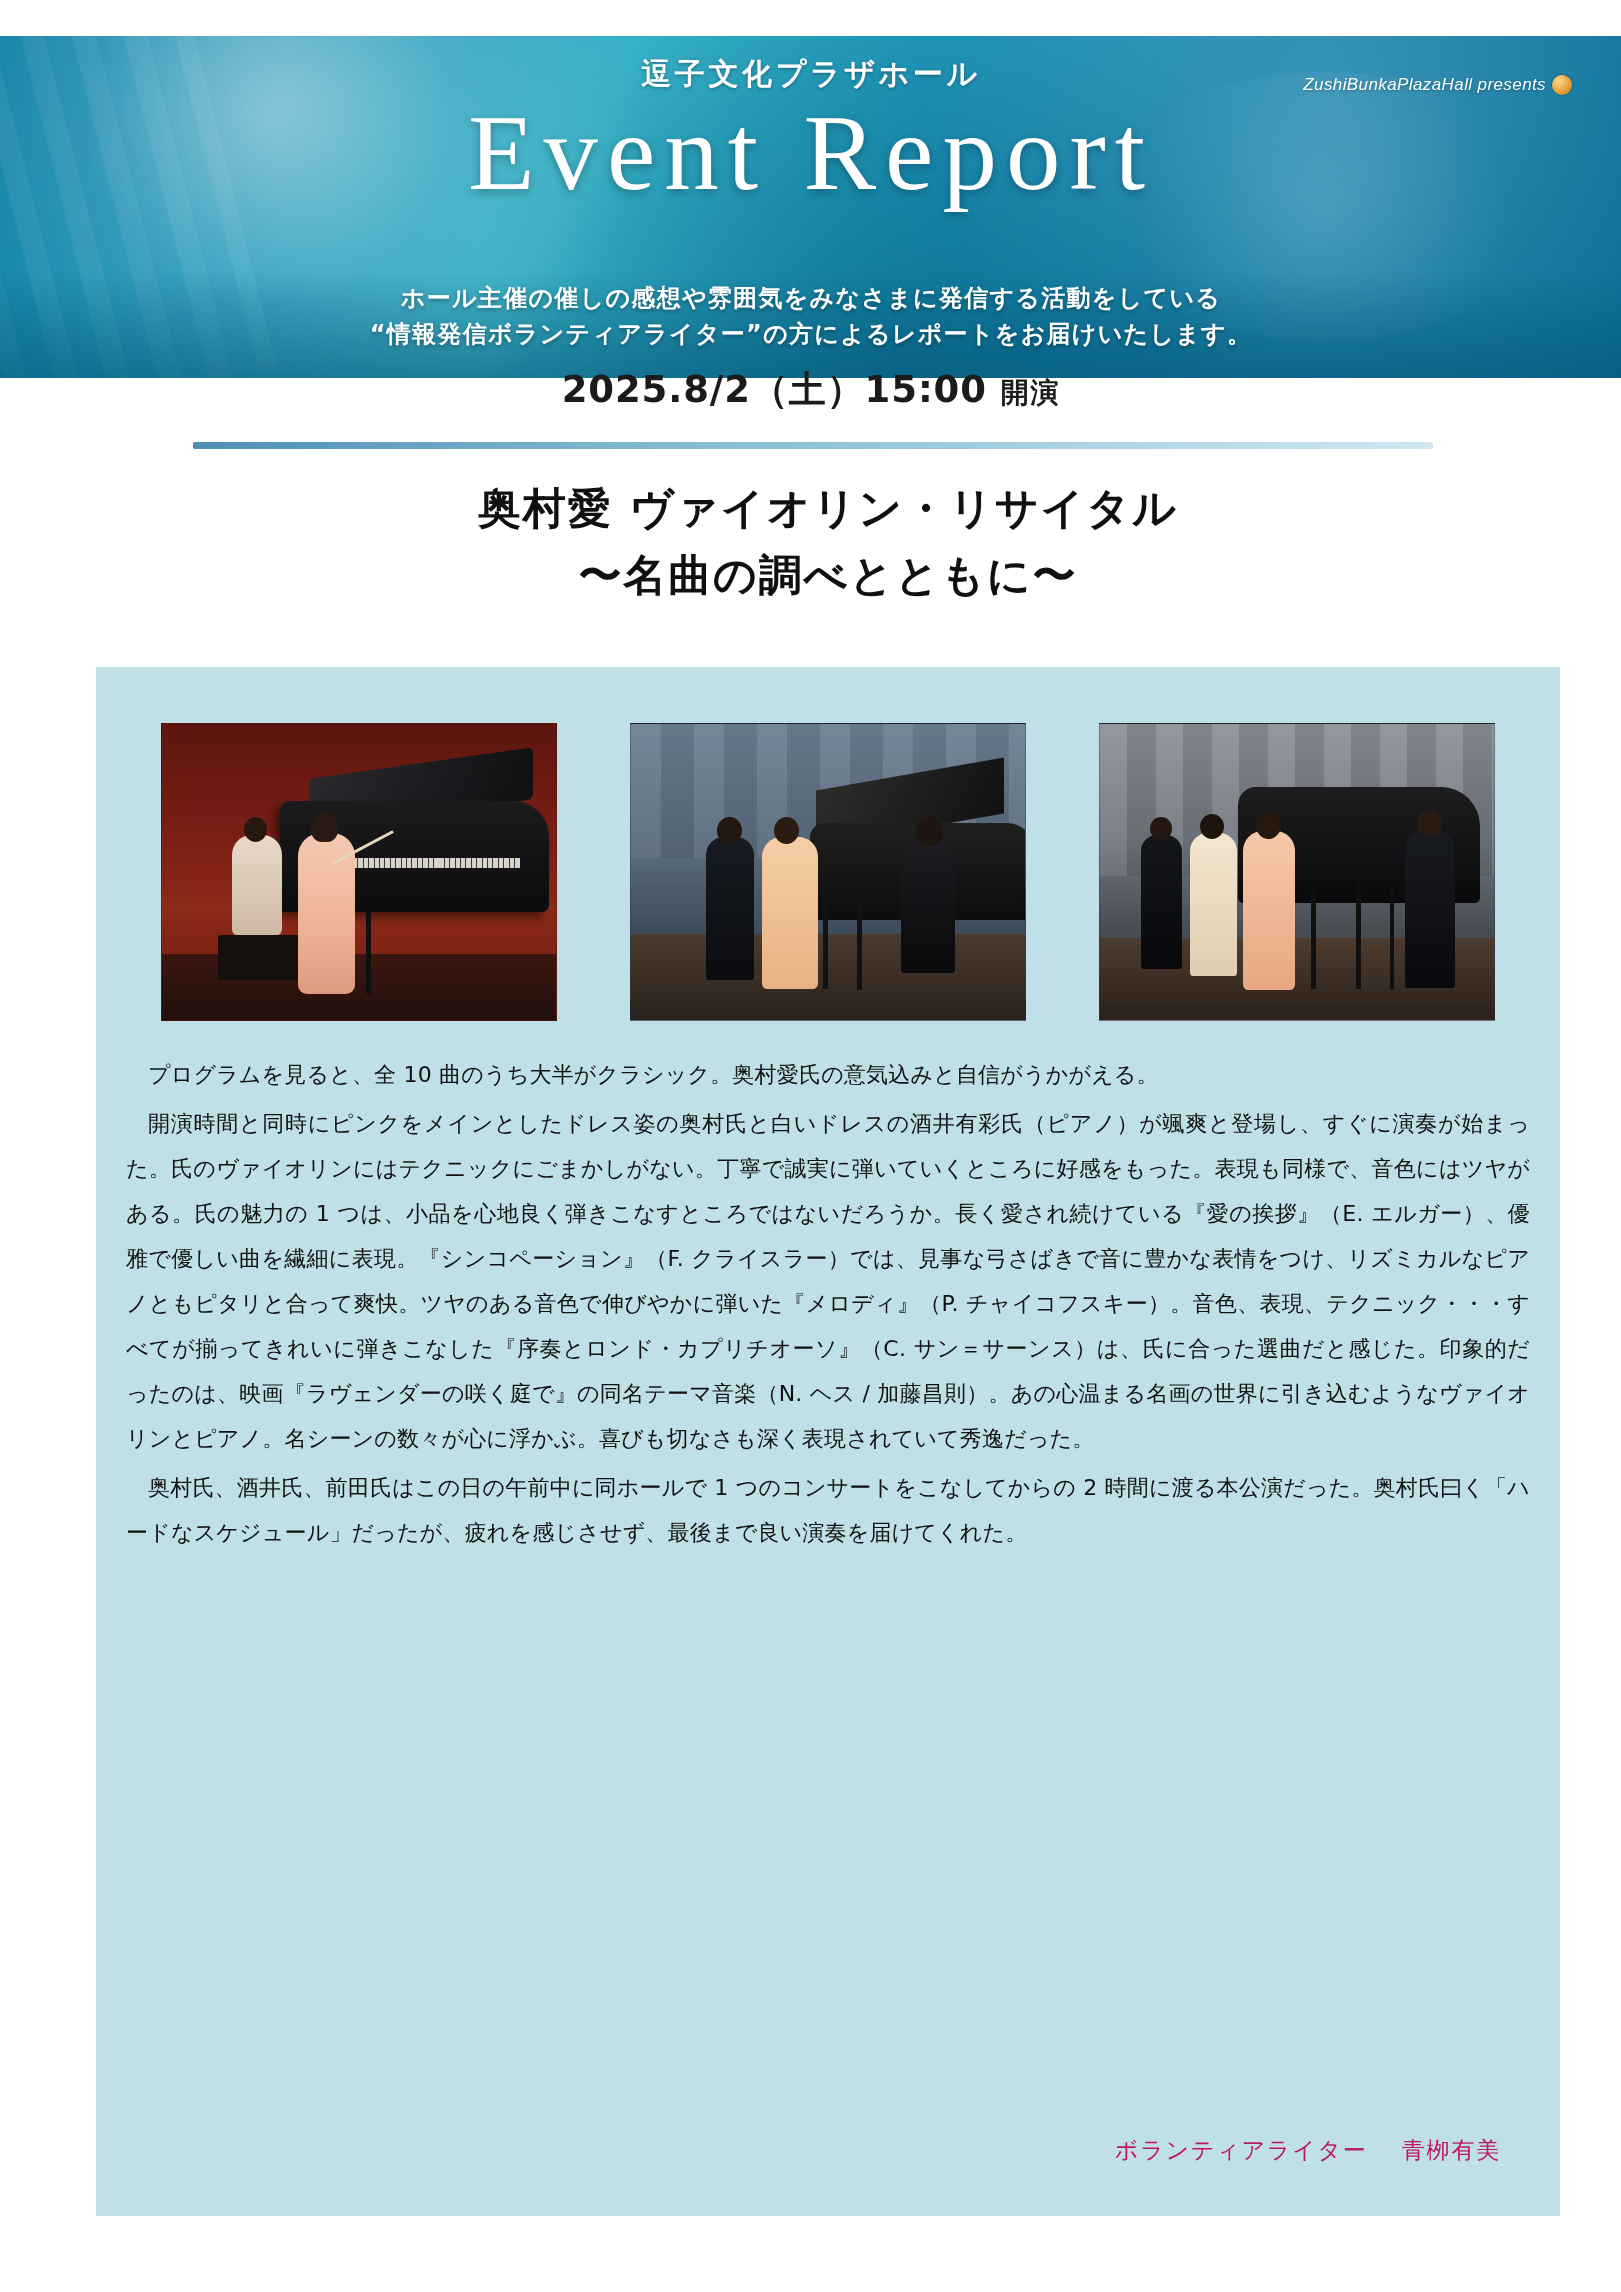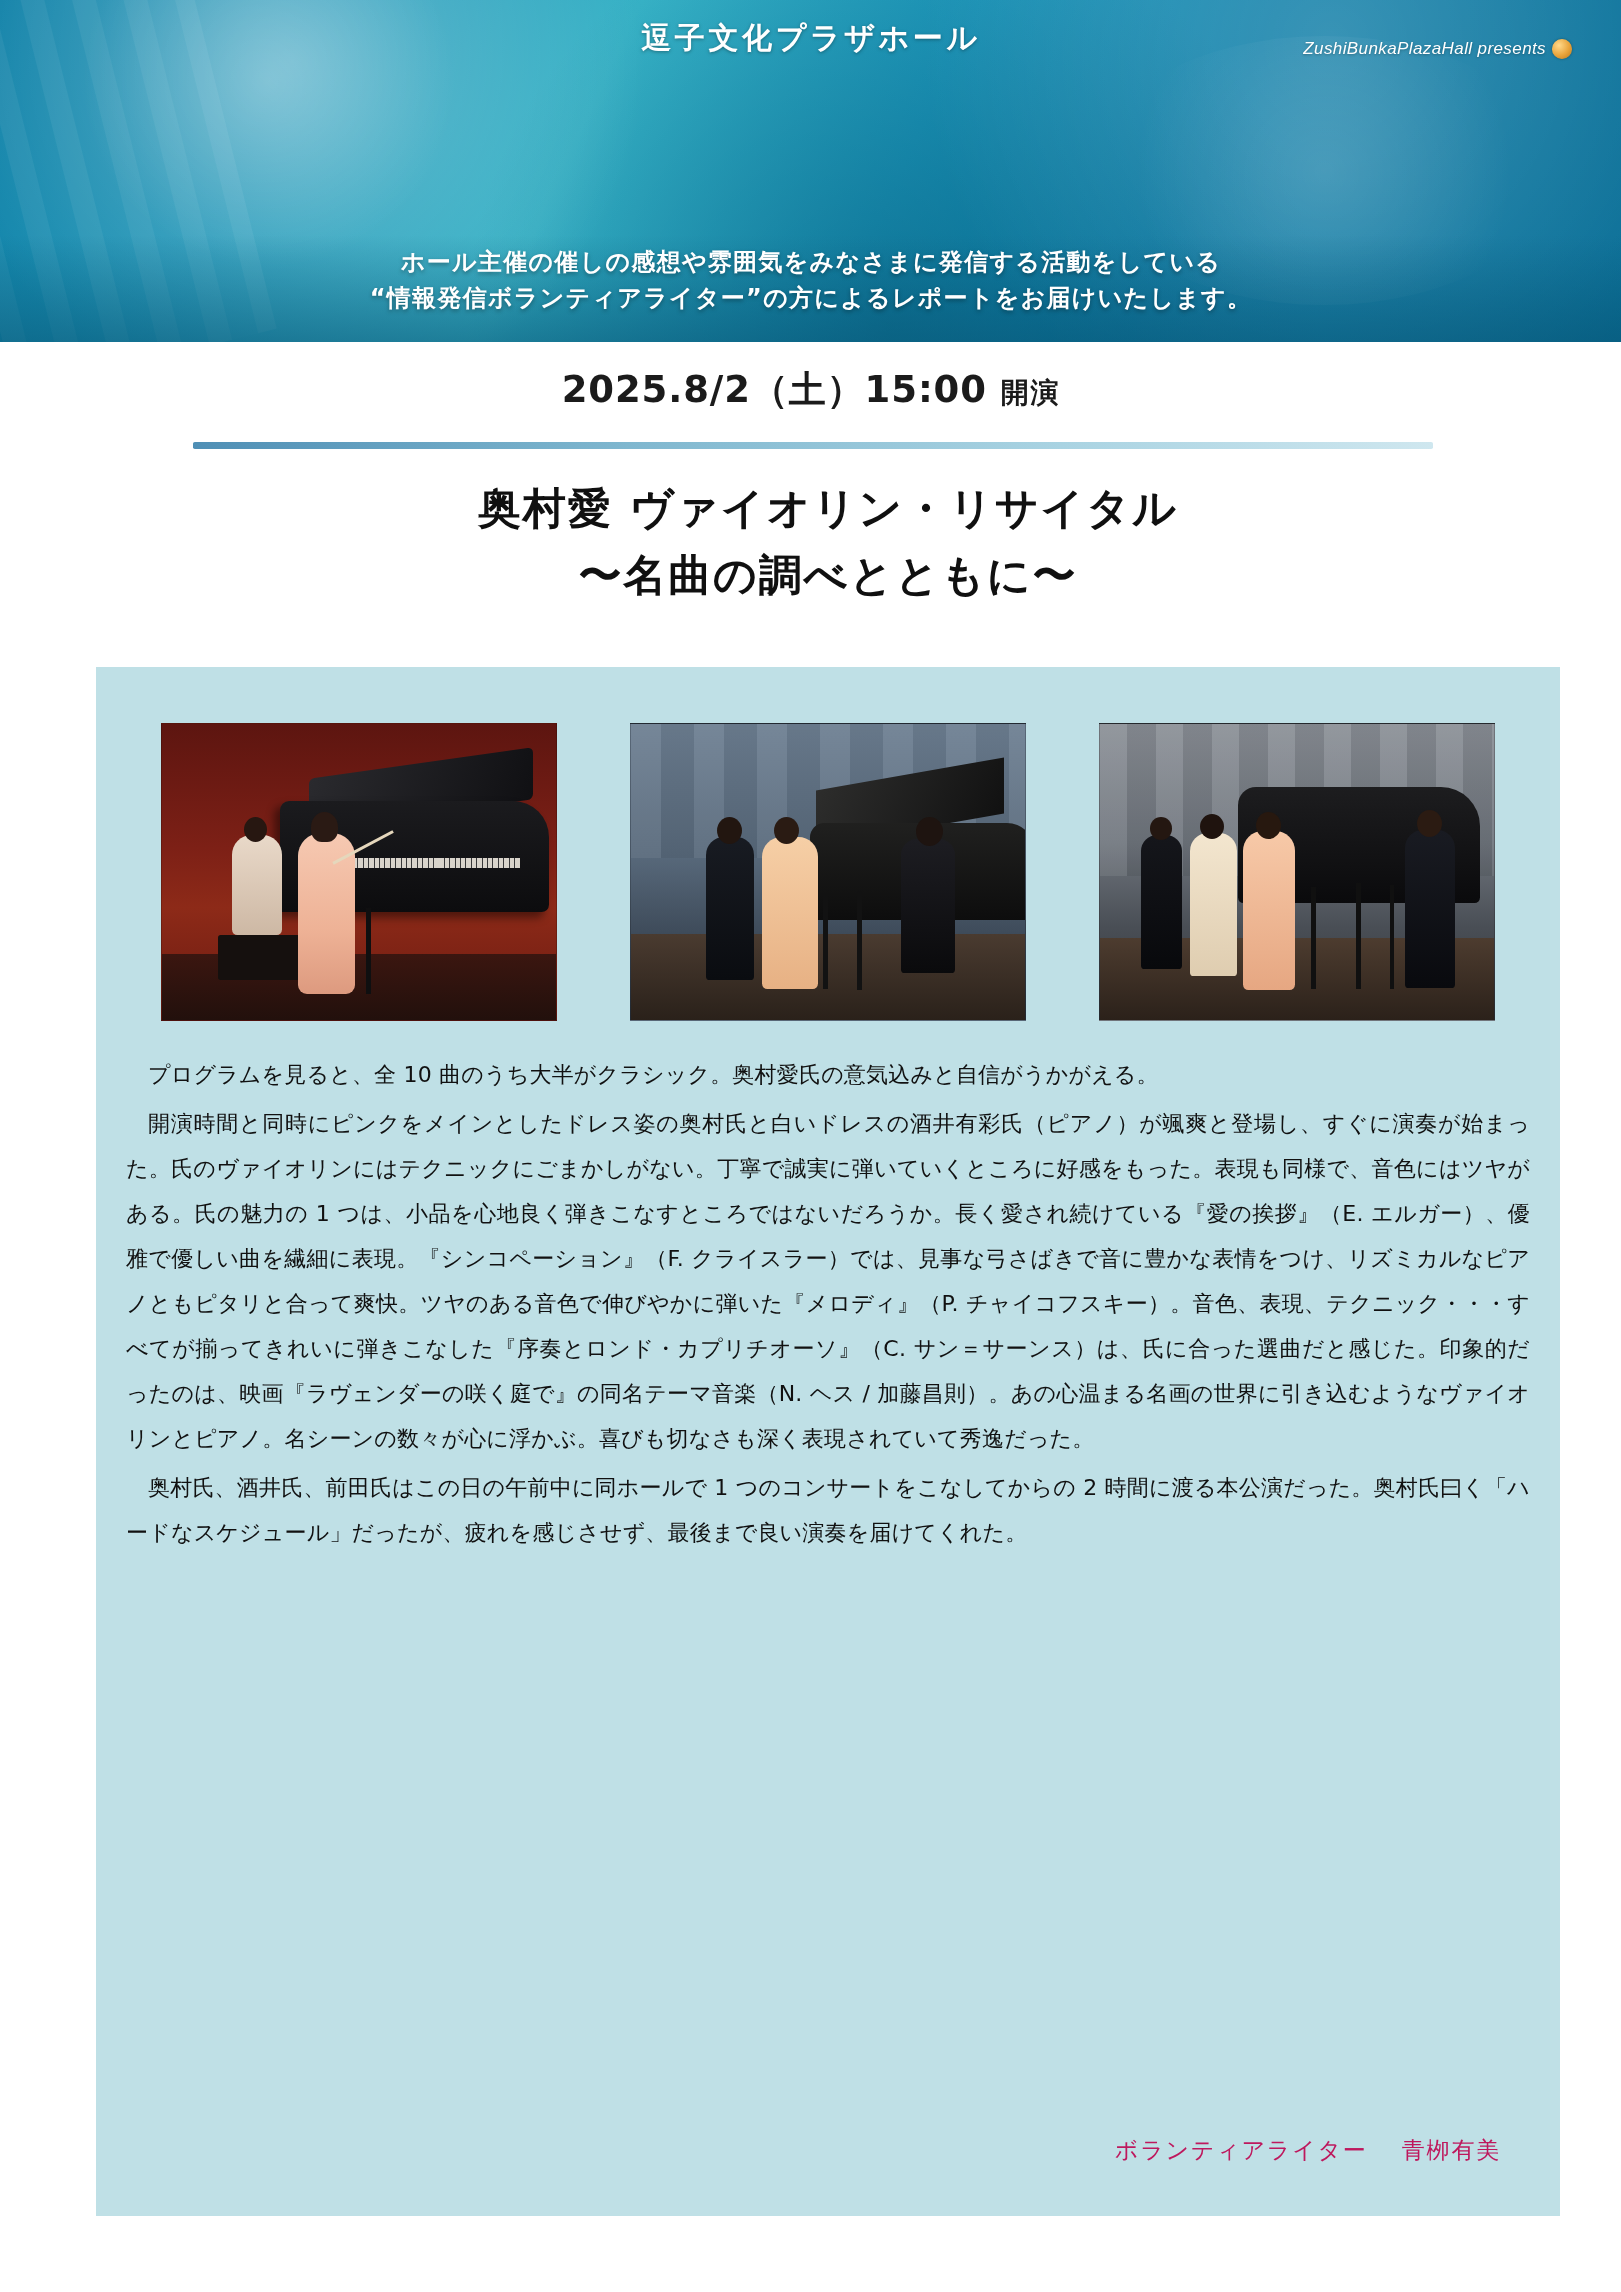--- a/index.html
+++ b/index.html
@@ -20,20 +20,21 @@
   .banner {
     position: relative;
     width: 1622px;
     height: 342px;
     background:
       radial-gradient(circle at 18% 18%, rgba(255,255,255,0.30) 0%, rgba(255,255,255,0.0) 26%),
       radial-gradient(circle at 82% 12%, rgba(255,255,255,0.18) 0%, rgba(255,255,255,0.0) 30%),
       radial-gradient(circle at 55% 95%, rgba(0,80,110,0.45) 0%, rgba(0,80,110,0.0) 45%),
       linear-gradient(115deg, #0c7fa6 0%, #1a93b5 18%, #37b2c6 36%, #1d97bb 55%, #0d7ea8 72%, #0a6e96 100%);
     overflow: hidden;
+    margin-top: 36px;
   }
   .banner .film-strip {
     position: absolute;
     left: -36px; top: -27px;
     width: 269px; height: 394px;
     background:
       repeating-linear-gradient(90deg, rgba(255,255,255,0.10) 0px, rgba(255,255,255,0.10) 23px, rgba(255,255,255,0.02) 23px, rgba(255,255,255,0.02) 50px);
     transform: rotate(-14deg);
     opacity: .65;
     filter: blur(0.4px);
@@ -384,20 +385,21 @@
   <div class="glow-b"></div>
   <div class="dark-bottom"></div>
 
   <div class="hall-name">逗子文化プラザホール</div>
 
   <div class="presents">
     <span>ZushiBunkaPlazaHall presents</span>
     <span class="badge"></span>
   </div>
 
+  <div class="event-report-title">Event Report</div>
 
   <div class="banner-sub">
     <div>ホール主催の催しの感想や雰囲気をみなさまに発信する活動をしている</div>
     <div>“情報発信ボランティアライター”の方によるレポートをお届けいたします。</div>
   </div>
 </div>
 
 <div class="date-line">
   <span>2025.8/2（土）15:00</span>
   <span class="opening">開演</span>

